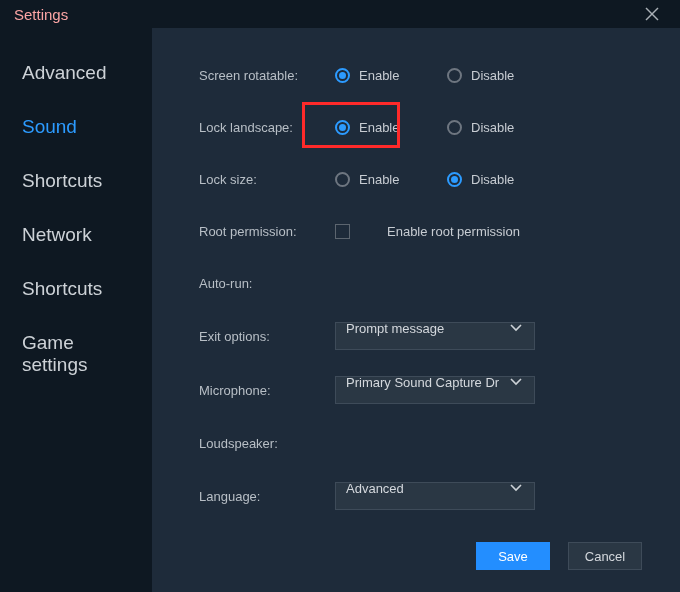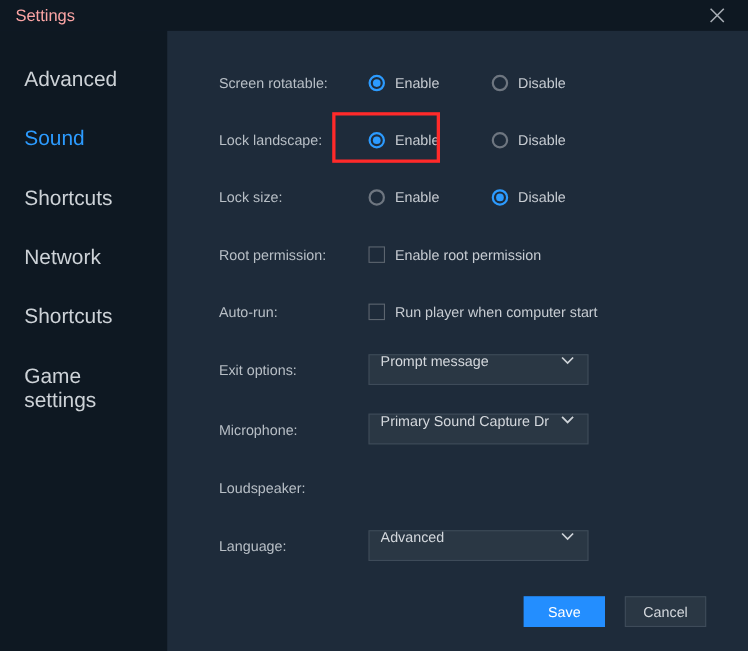--- a/index.html
+++ b/index.html
@@ -72,21 +72,21 @@
   }
   .radio.selected { border-color:#2c9bff; }
   .radio.selected::after {
     content:""; position:absolute; inset:2px; border-radius:50%; background:#2c9bff;
   }
   .radio-label { color:#c7ccd2; font-size:13px; }
   .checkbox {
     width:15px; height:15px; border:1px solid #5c656f; margin-right:9px;
     cursor:pointer;
   }
-  .cb-row { display:flex; align-items:flex-start; }
+  .cb-row { display:flex; align-items:flex-start;gap:28px; }
   .cb-label { color:#c7ccd2; font-size:13px; }
 
   .select {
     width: 200px; height: 28px;
     background:#2a3744;
     border:1px solid #3e4b59;
     display:flex; align-items:center;
     padding: 0 8px 16px 10px;
     color:#d4d8dd; font-size:13px;
     cursor:pointer;
@@ -191,24 +191,20 @@
         <div class="row">
           <span class="label">Root permission:</span>
           <div class="cb-row">
             <span class="checkbox"></span>
             <span class="cb-label">Enable root permission</span>
           </div>
         </div>
 
         <div class="row">
           <span class="label">Auto-run:</span>
-          <div class="cb-row">
-            <span class="checkbox"></span>
-            <span class="cb-label">Run player when computer start</span>
-          </div>
         </div>
 
         <div class="row">
           <span class="label">Exit options:</span>
           <div class="select">
             <span class="sel-text">Prompt message</span>
             <span class="chev">
                 <svg width="12" height="8" viewBox="0 0 12 8">
                   <polyline points="1,1 6,6 11,1" fill="none" stroke="#cdd2d7" stroke-width="1.6"></polyline>
                 </svg>

